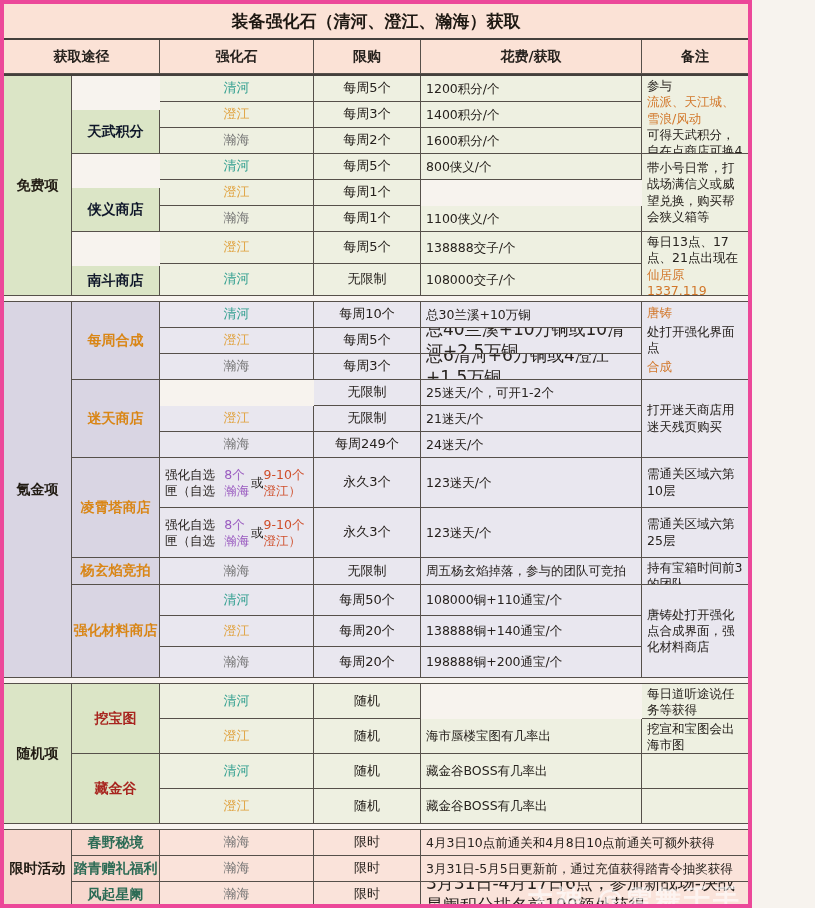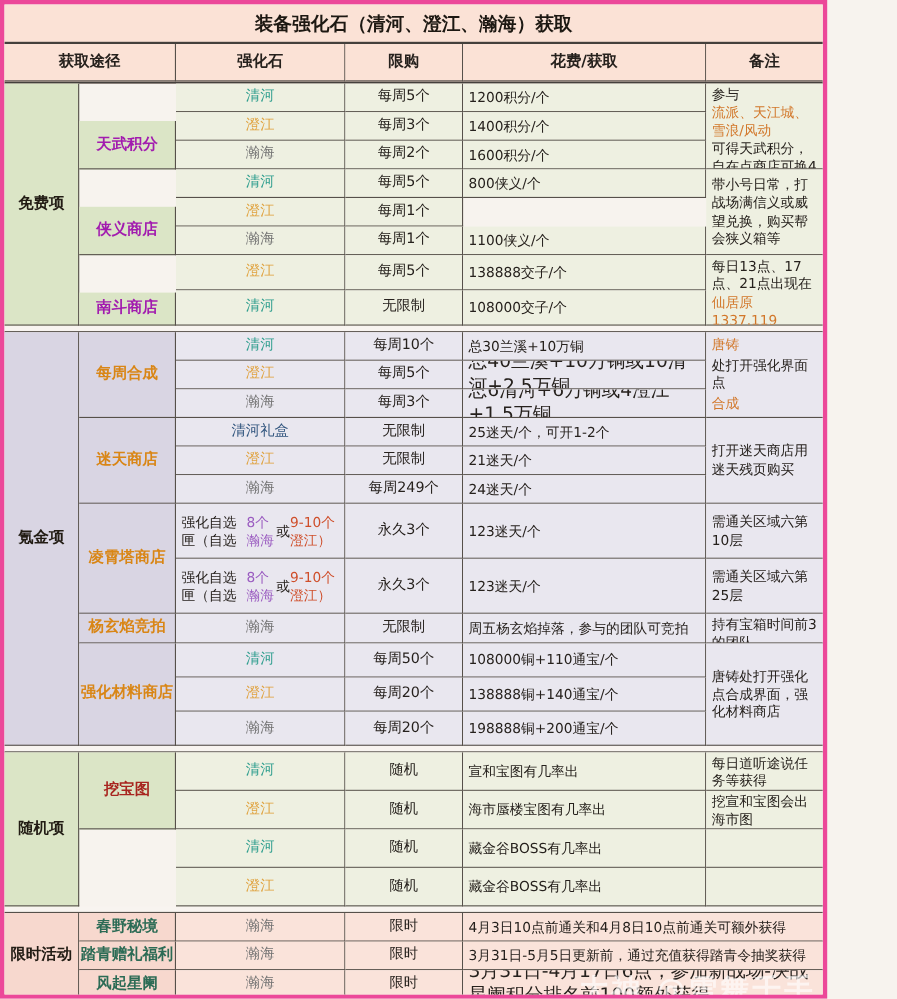--- a/index.html
+++ b/index.html
@@ -15,21 +15,21 @@
   .lastcol{border-right:none;}
   
   .s1 .cell,.s3 .cell{background:#eef0e1;}
   .s1 .dk,.s3 .dk{background:#dbe5c6;}
   .s2 .cell{background:#e9e7ef;}
   .s2 .dk{background:#d9d5e3;}
   .s4 .cell{background:#fae3da;}
   .s4 .dk{background:#f7d8ce;}
   .sl{font-weight:bold;font-size:14px;color:#221c14;}
   .gl{font-weight:bold;font-size:14px;padding:0;}
-  .red{color:#a21caf;margin-top:34px;}
+  .red{color:#0f172a;margin-top:34px;}
   .org{color:#d98616;}
   .dred{color:#a8251f;}
   .grn{color:#2c6b55;}
   .q{color:#2f9e8e;}
   .c{color:#e0a23e;}
   .h{color:#737373;}
   .g{color:#31557e;}
   .co{justify-content:flex-start;text-align:left;font-size:12.5px;padding-left:5px;}
   .sm{font-size:17px;}
   .nt{justify-content:flex-start;text-align:left;font-size:12.5px;padding:2px 5px;line-height:1.3;flex-wrap:wrap;display:block;
@@ -104,21 +104,20 @@
   <div class="sec s2" style="grid-template-rows:26px 26px 26px 26px 26px 26px 50px 50px 27px 31px 31px 31px;">
     <div class="cell dk sl" style="grid-area:1/1/13/2">氪金项</div>
     <div class="cell dk gl org" style="grid-area:4/2/7/3">迷天商店</div>
     <div class="cell dk gl org" style="grid-area:1/2/4/3">每周合成</div>
     <div class="cell dk gl org" style="grid-area:7/2/9/3">凌霄塔商店</div>
     <div class="cell dk gl org" style="grid-area:9/2/10/3">杨玄焰竞拍</div>
     <div class="cell dk gl org" style="grid-area:10/2/13/3">强化材料商店</div>
     <div class="cell q" style="grid-area:1/3/2/4">清河</div>
     <div class="cell c" style="grid-area:2/3/3/4">澄江</div>
     <div class="cell h" style="grid-area:3/3/4/4">瀚海</div>
-    <div class="cell g" style="grid-area:4/3/5/4">清河礼盒</div>
     <div class="cell c" style="grid-area:5/3/6/4">澄江</div>
     <div class="cell h" style="grid-area:6/3/7/4">瀚海</div>
     <div class="cell stl" style="grid-area:7/3/8/4">
         <span>强化自选匣（自选</span>
         <span class="sg-p">8个瀚海</span>
         <span>或</span>
         <span class="sg-r">9-10个澄江）</span>
       </div>
     <div class="cell stl" style="grid-area:8/3/9/4">
         <span>强化自选匣（自选</span>
@@ -168,29 +167,29 @@
     <div class="cell nt lastcol" style="grid-area:10/6/13/7">
         <span>唐铸处打开强化点合成界面，强化材料商店</span>
       </div>
   </div>
 
   <div class="gap"></div>
 
   <div class="sec s3" style="grid-template-rows:35px 35px 35px 35px;">
     <div class="cell dk sl" style="grid-area:1/1/5/2">随机项</div>
     <div class="cell dk gl dred" style="grid-area:1/2/3/3">挖宝图</div>
+    <div class="cell dk gl dred" style="grid-area:3/2/5/3">藏金谷</div>
     <div class="cell q" style="grid-area:1/3/2/4">清河</div>
     <div class="cell c" style="grid-area:2/3/3/4">澄江</div>
     <div class="cell q" style="grid-area:3/3/4/4">清河</div>
     <div class="cell c" style="grid-area:4/3/5/4">澄江</div>
     <div class="cell" style="grid-area:1/4/2/5">随机</div>
     <div class="cell" style="grid-area:2/4/3/5">随机</div>
     <div class="cell" style="grid-area:3/4/4/5">随机</div>
     <div class="cell" style="grid-area:4/4/5/5">随机</div>
-    <div class="cell co" style="grid-area:1/5/2/6">宣和宝图有几率出</div>
     <div class="cell co" style="grid-area:2/5/3/6">海市蜃楼宝图有几率出</div>
     <div class="cell co" style="grid-area:3/5/4/6">藏金谷BOSS有几率出</div>
     <div class="cell co" style="grid-area:4/5/5/6">藏金谷BOSS有几率出</div>
     <div class="cell nt lastcol" style="grid-area:1/6/2/7">每日道听途说任务等获得</div>
     <div class="cell nt lastcol" style="grid-area:2/6/3/7">挖宣和宝图会出海市图</div>
     <div class="cell nt lastcol" style="grid-area:3/6/4/7"></div>
     <div class="cell nt lastcol" style="grid-area:4/6/5/7"></div>
   </div>
 
   <div class="gap"></div>

